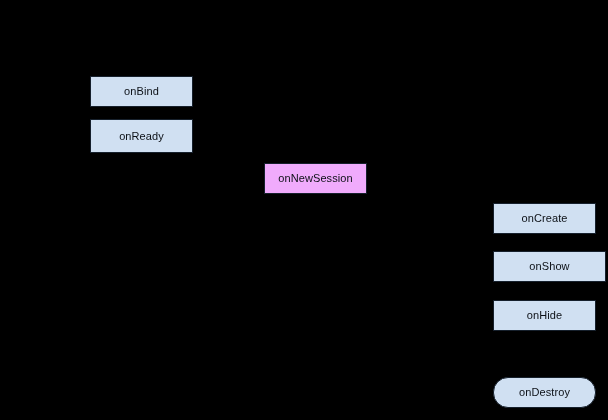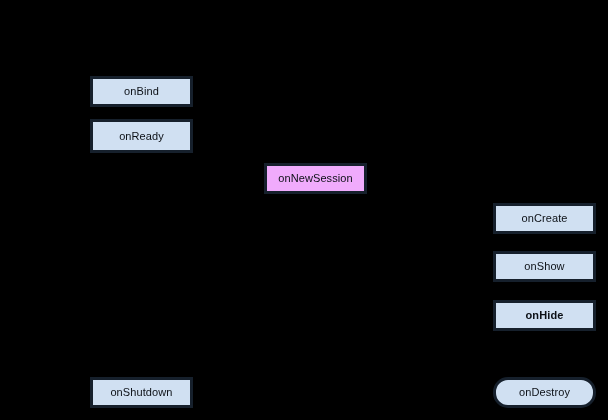--- a/index.html
+++ b/index.html
@@ -15,21 +15,21 @@
     height: 420px;
     background: #000000;
     overflow: hidden;
     font-family: "Liberation Sans", sans-serif;
   }
 
   .node-box {
     position: absolute;
     box-sizing: border-box;
     background: #d0e0f2;
-    border: 3px solid #f97316;
+    border: 1px solid #f97316;
     display: flex;
     align-items: center;
     justify-content: center;
     text-align: center;
   }
 
   .node-label {
     font-family: "Liberation Sans", sans-serif;
     font-size: 11px;
     line-height: 1;
@@ -48,25 +48,22 @@
     </div>
     <div class="node-box" style="left: 90px; top: 119px; width: 103px; height: 34px; background: rgb(208, 224, 242); border-color: rgb(22, 32, 44);">
       <span class="node-label" style="color: rgb(12, 16, 22);">onReady</span>
     </div>
     <div class="node-box" style="left: 264px; top: 163px; width: 103px; height: 31px; background: #f0abfc; border-color: rgb(22, 32, 44);">
       <span class="node-label" style="color: rgb(12, 16, 22);">onNewSession</span>
     </div>
     <div class="node-box" style="left: 493px; top: 203px; width: 103px; height: 31px; background: rgb(208, 224, 242); border-color: rgb(22, 32, 44);">
       <span class="node-label" style="color: rgb(12, 16, 22);">onCreate</span>
     </div>
-    <div class="node-box" style="left: 493px; top: 251px; width: 103px; height: 31px; background: rgb(208, 224, 242); border-color: rgb(22, 32, 44);">
+    <div class="node-box" style="left: 493px; top: 251px; width: 113px; height: 31px; background: rgb(208, 224, 242); border-color: rgb(22, 32, 44);">
       <span class="node-label" style="color: rgb(12, 16, 22);">onShow</span>
     </div>
     <div class="node-box" style="left: 493px; top: 300px; width: 103px; height: 31px; background: rgb(208, 224, 242); border-color: rgb(22, 32, 44);">
-      <span class="node-label" style="color: rgb(12, 16, 22); font-weight: bold;">onHide</span>
-    </div>
-    <div class="node-box" style="left: 90px; top: 377px; width: 103px; height: 31px; background: rgb(208, 224, 242); border-color: rgb(22, 32, 44);">
-      <span class="node-label" style="color: rgb(12, 16, 22);">onShutdown</span>
+      <span class="node-label" style="color: rgb(12, 16, 22);">onHide</span>
     </div>
     <div class="node-box" style="left: 493px; top: 377px; width: 103px; height: 31px; background: rgb(208, 224, 242); border-color: rgb(22, 32, 44); border-radius: 15px;">
       <span class="node-label" style="color: rgb(12, 16, 22);">onDestroy</span>
     </div>
   </div>
 
 </body></html>

